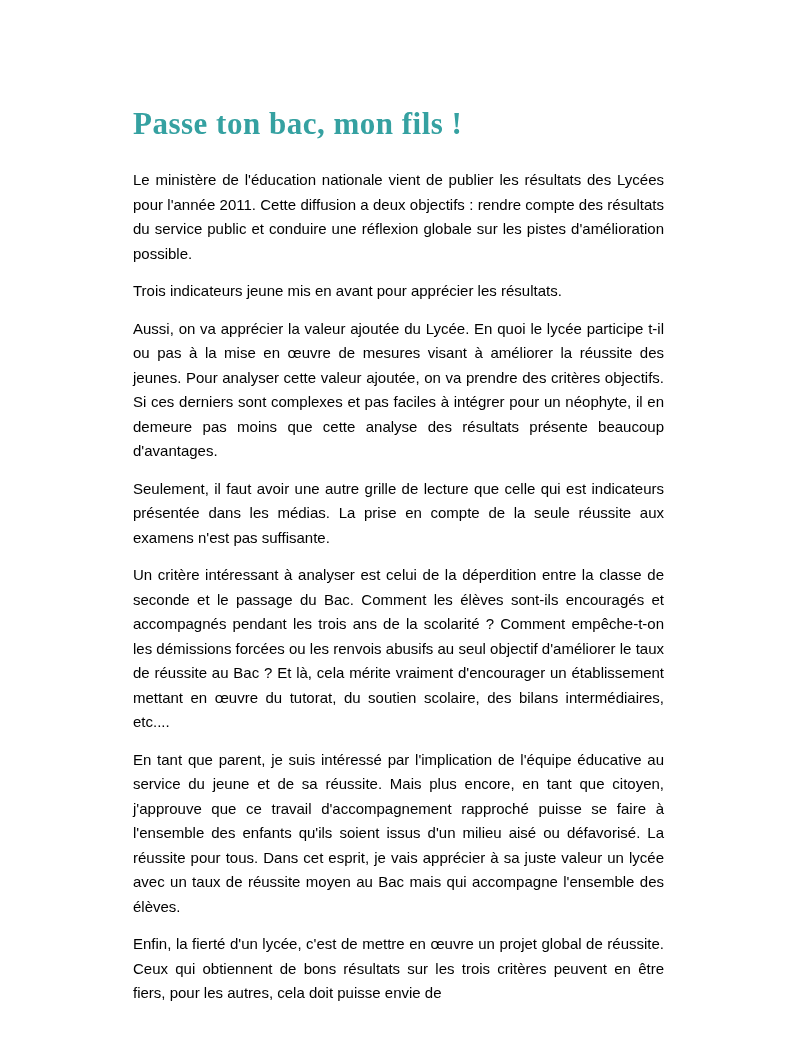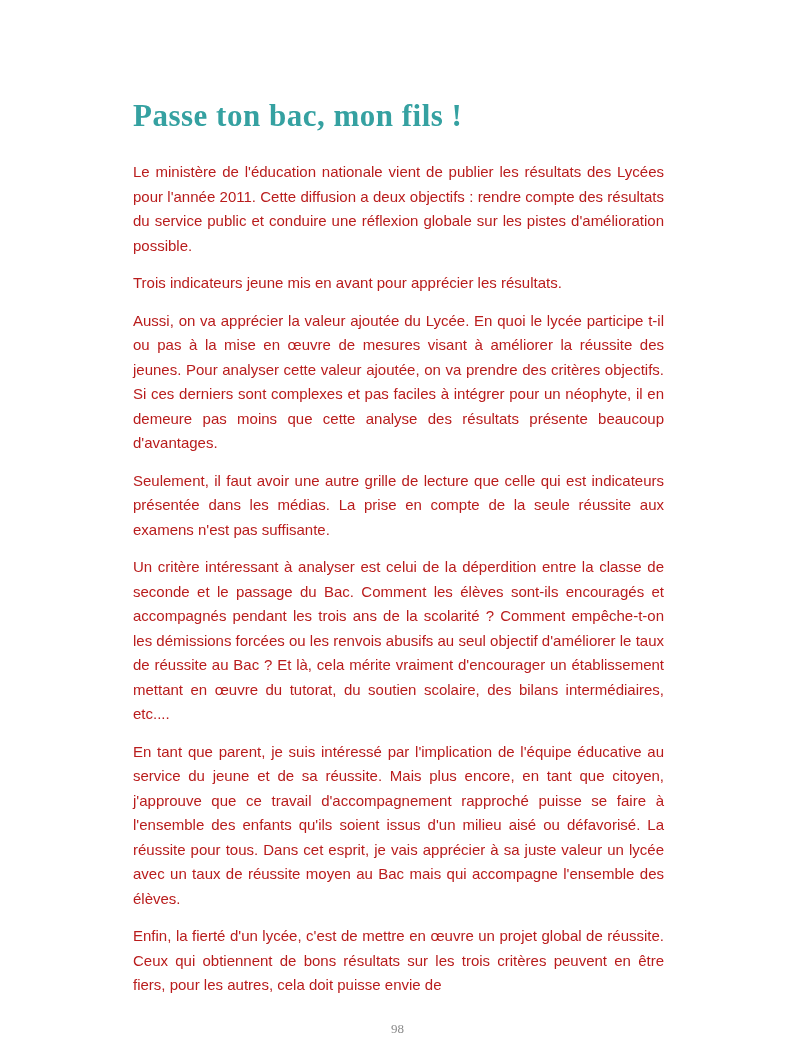--- a/index.html
+++ b/index.html
@@ -11,40 +11,41 @@
       width: 795px;
       height: 1063px;
       position: relative;
       font-family: "Liberation Sans", sans-serif;
       overflow: hidden;
     }
     .page {
       position: absolute;
       inset: 0;
       background: #ffffff;
+      margin-top: 8px;
     }
     .content {
       position: absolute;
       left: 133px;
       top: 98px;
       width: 531px;
     }
     h1.doc-title {
       font-family: "Liberation Serif", serif;
       font-weight: bold;
       font-size: 31px;
       line-height: 36px;
       color: #35a1a1;
       margin: 0 0 26px 0;
       letter-spacing: 0.5px;
     }
     p.para {
       font-size: 15px;
       line-height: 24.5px;
-      color: #b91c1c;
+      color: #000000;
       text-align: justify;
       margin: 0 0 13px 0;
     }
     p.para:last-child {
       margin-bottom: 0;
     }
     .page-number {
       position: absolute;
       left: 0;
       bottom: 26px;
@@ -64,14 +65,13 @@
 
     <p class="para">Le ministère de l'éducation nationale vient de publier les résultats des Lycées pour l'année 2011.  Cette diffusion a deux objectifs : rendre compte des résultats du service public et conduire une réflexion globale sur les pistes d'amélioration possible.</p>
     <p class="para">Trois indicateurs jeune mis en avant pour apprécier les résultats.</p>
     <p class="para">Aussi, on va apprécier la valeur ajoutée du Lycée. En quoi le lycée participe t-il ou pas à la mise en œuvre de mesures visant à améliorer la réussite des jeunes. Pour analyser cette valeur ajoutée, on va prendre des critères objectifs. Si ces derniers sont complexes et pas faciles à intégrer pour un néophyte, il en demeure pas moins que cette analyse des résultats présente beaucoup d'avantages.</p>
     <p class="para">Seulement, il faut avoir une autre grille de lecture que celle qui est indicateurs présentée dans les médias. La prise en compte de la seule réussite aux examens n'est pas suffisante.</p>
     <p class="para">Un critère intéressant à analyser est celui de la déperdition entre la classe de seconde et le passage du Bac. Comment les élèves sont-ils encouragés et accompagnés pendant les trois ans de la scolarité ? Comment empêche-t-on les démissions forcées ou les renvois abusifs au seul objectif d'améliorer le taux de réussite au Bac ? Et là, cela mérite vraiment d'encourager un établissement mettant en œuvre du tutorat, du soutien scolaire, des bilans intermédiaires, etc....</p>
     <p class="para">En tant que parent, je suis intéressé par l'implication de l'équipe éducative au service du jeune et de sa réussite. Mais plus encore, en tant que citoyen, j'approuve que ce travail d'accompagnement rapproché puisse se faire à l'ensemble des enfants qu'ils soient issus d'un milieu aisé ou défavorisé. La réussite pour tous. Dans cet esprit, je vais apprécier à sa juste valeur un lycée avec un taux de réussite moyen au Bac mais qui accompagne l'ensemble des élèves.</p>
     <p class="para">Enfin, la fierté d'un lycée, c'est de mettre en œuvre un projet global de réussite. Ceux qui obtiennent de bons résultats sur les trois critères peuvent en être fiers, pour les autres, cela doit puisse envie de</p>
   </div>
 
-  <div class="page-number">98</div>
 </div>
 
 </body></html>

